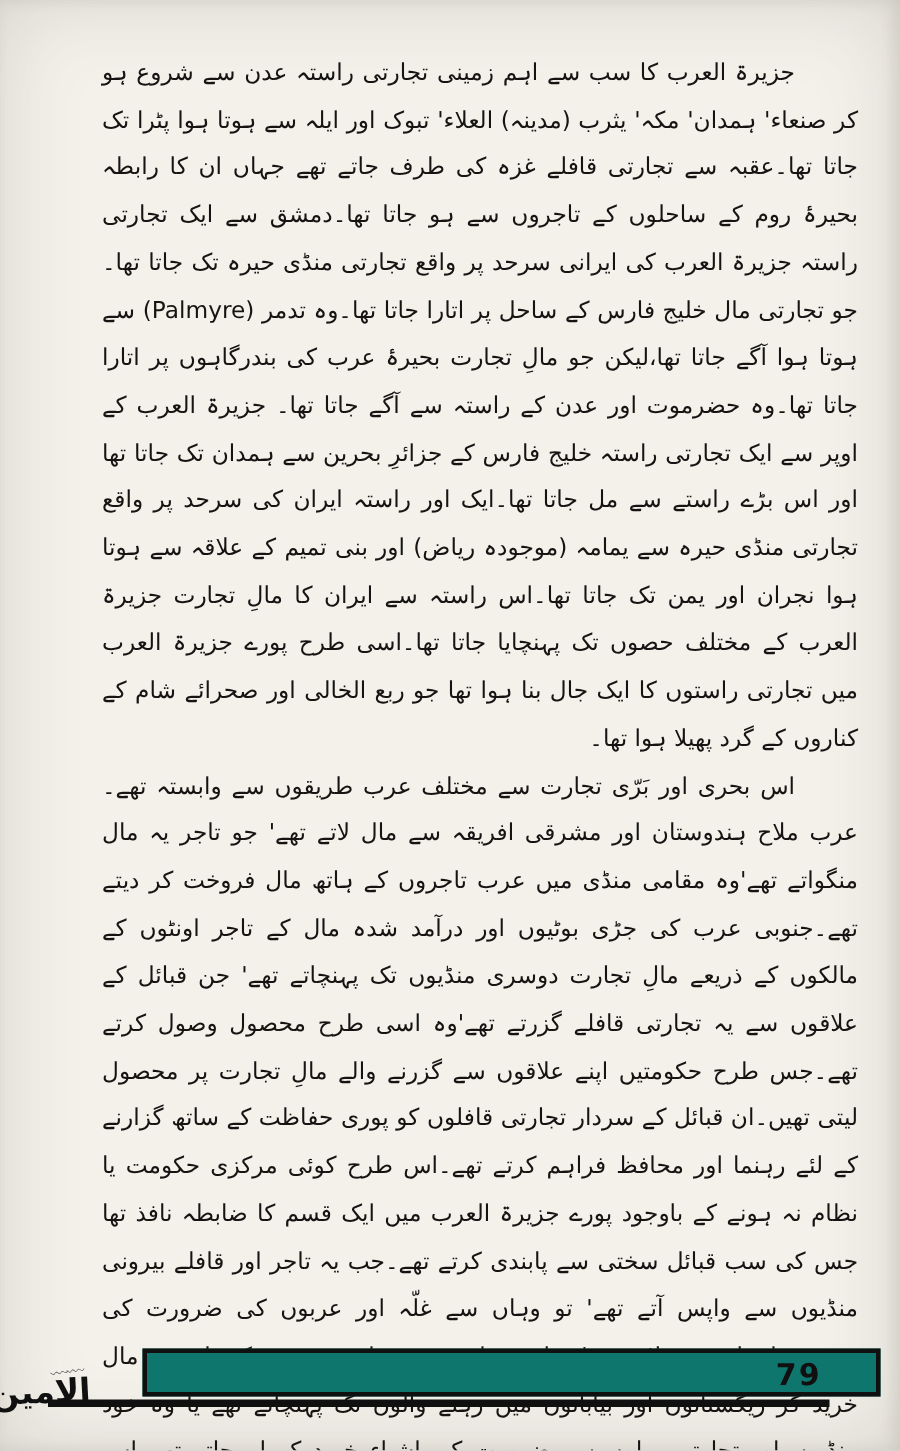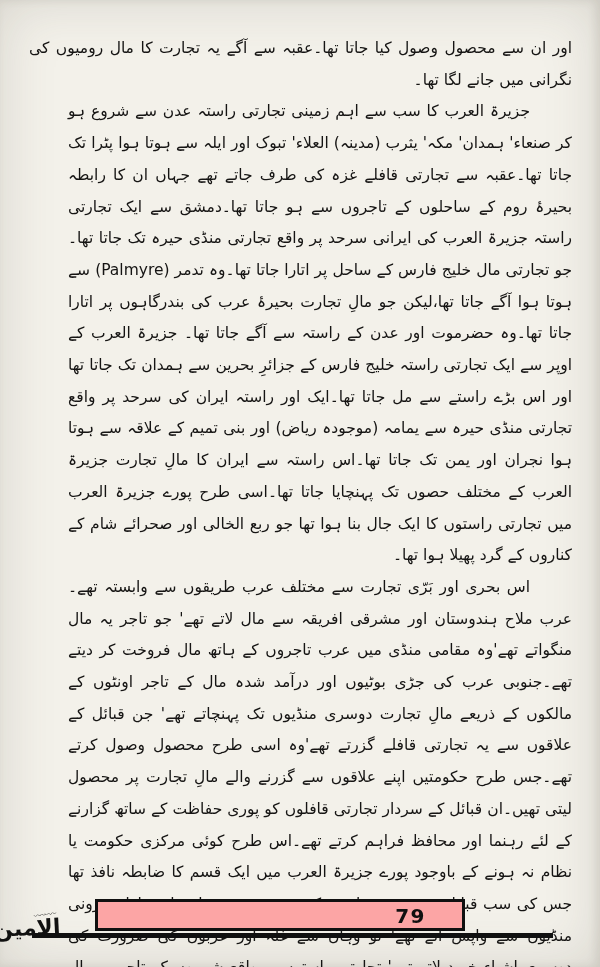--- a/index.html
+++ b/index.html
@@ -42,25 +42,25 @@
     position: absolute;
     left: 0;
     top: 890px;
     width: 600px;
     height: 77px;
   }
   .page-number-box {
     position: absolute;
     left: 95px;
     top: 9px;
-    width: 370px;
+    width: 492px;
     height: 32px;
     box-sizing: border-box;
     border: 3px solid #101010;
-    background: #fca5a5;
+    background: #0f766e;
   }
   .page-number {
     position: absolute;
     right: 36px;
     top: 2px;
     font-size: 20px;
     font-weight: bold;
     letter-spacing: 1.5px;
     color: #101010;
     font-family: "DejaVu Sans", sans-serif;
@@ -102,21 +102,20 @@
     transform: rotate(-3deg) scaleX(1.05);
     color: #101010;
   }
 </style>
 </head>
 <body>
 
 <div class="page">
 
   <div class="text-block">
-    <p>اور ان سے محصول وصول کیا جاتا تھا۔عقبہ سے آگے یہ تجارت کا مال رومیوں کی نگرانی میں جانے لگا تھا۔</p>
     <p class="indented">جزیرۃ العرب کا سب سے اہم زمینی تجارتی راستہ عدن سے شروع ہو کر صنعاء' ہمدان' مکہ' یثرب (مدینہ) العلاء' تبوک اور ایلہ سے ہوتا ہوا پٹرا تک جاتا تھا۔عقبہ سے تجارتی قافلے غزہ کی طرف جاتے تھے جہاں ان کا رابطہ بحیرۂ روم کے ساحلوں کے تاجروں سے ہو جاتا تھا۔دمشق سے ایک تجارتی راستہ جزیرۃ العرب کی ایرانی سرحد پر واقع تجارتی منڈی حیرہ تک جاتا تھا۔جو تجارتی مال خلیج فارس کے ساحل پر اتارا جاتا تھا۔وہ تدمر (Palmyre) سے ہوتا ہوا آگے جاتا تھا،لیکن جو مالِ تجارت بحیرۂ عرب کی بندرگاہوں پر اتارا جاتا تھا۔وہ حضرموت اور عدن کے راستہ سے آگے جاتا تھا۔ جزیرۃ العرب کے اوپر سے ایک تجارتی راستہ خلیج فارس کے جزائرِ بحرین سے ہمدان تک جاتا تھا اور اس بڑے راستے سے مل جاتا تھا۔ایک اور راستہ ایران کی سرحد پر واقع تجارتی منڈی حیرہ سے یمامہ (موجودہ ریاض) اور بنی تمیم کے علاقہ سے ہوتا ہوا نجران اور یمن تک جاتا تھا۔اس راستہ سے ایران کا مالِ تجارت جزیرۃ العرب کے مختلف حصوں تک پہنچایا جاتا تھا۔اسی طرح پورے جزیرۃ العرب میں تجارتی راستوں کا ایک جال بنا ہوا تھا جو ربع الخالی اور صحرائے شام کے کناروں کے گرد پھیلا ہوا تھا۔</p>
     <p class="indented">اس بحری اور بَرّی تجارت سے مختلف عرب طریقوں سے وابستہ تھے۔عرب ملاح ہندوستان اور مشرقی افریقہ سے مال لاتے تھے' جو تاجر یہ مال منگواتے تھے'وہ مقامی منڈی میں عرب تاجروں کے ہاتھ مال فروخت کر دیتے تھے۔جنوبی عرب کی جڑی بوٹیوں اور درآمد شدہ مال کے تاجر اونٹوں کے مالکوں کے ذریعے مالِ تجارت دوسری منڈیوں تک پہنچاتے تھے' جن قبائل کے علاقوں سے یہ تجارتی قافلے گزرتے تھے'وہ اسی طرح محصول وصول کرتے تھے۔جس طرح حکومتیں اپنے علاقوں سے گزرنے والے مالِ تجارت پر محصول لیتی تھیں۔ان قبائل کے سردار تجارتی قافلوں کو پوری حفاظت کے ساتھ گزارنے کے لئے رہنما اور محافظ فراہم کرتے تھے۔اس طرح کوئی مرکزی حکومت یا نظام نہ ہونے کے باوجود پورے جزیرۃ العرب میں ایک قسم کا ضابطہ نافذ تھا جس کی سب قبائل سختی سے پابندی کرتے تھے۔جب یہ تاجر اور قافلے بیرونی منڈیوں سے واپس آتے تھے' تو وہاں سے غلّہ اور عربوں کی ضرورت کی دوسری اشیاء خرید لاتے تھے' تجارتی راستوں پر واقع شہروں کے تاجر یہ مال خرید کر ریگستانوں اور بیابانوں میں رہنے والوں تک پہنچاتے تھے یا وہ خود منڈیوں اور تجارتی میلوں سے ضرورت کی اشیاء خرید کر لے جاتے تھے۔اس طرح اس تجارت سے جزیرۃ العرب کے زیادہ سے زیادہ لوگوں کو فائدہ پہنچتا تھا' ان کی ضرورت کی</p>
   </div>
 
   <div class="footer">
 
     <div class="publisher-logo">
       <span class="logo-flourish">﹏﹏</span>
       <span class="logo-text">الامین</span>
     </div>

